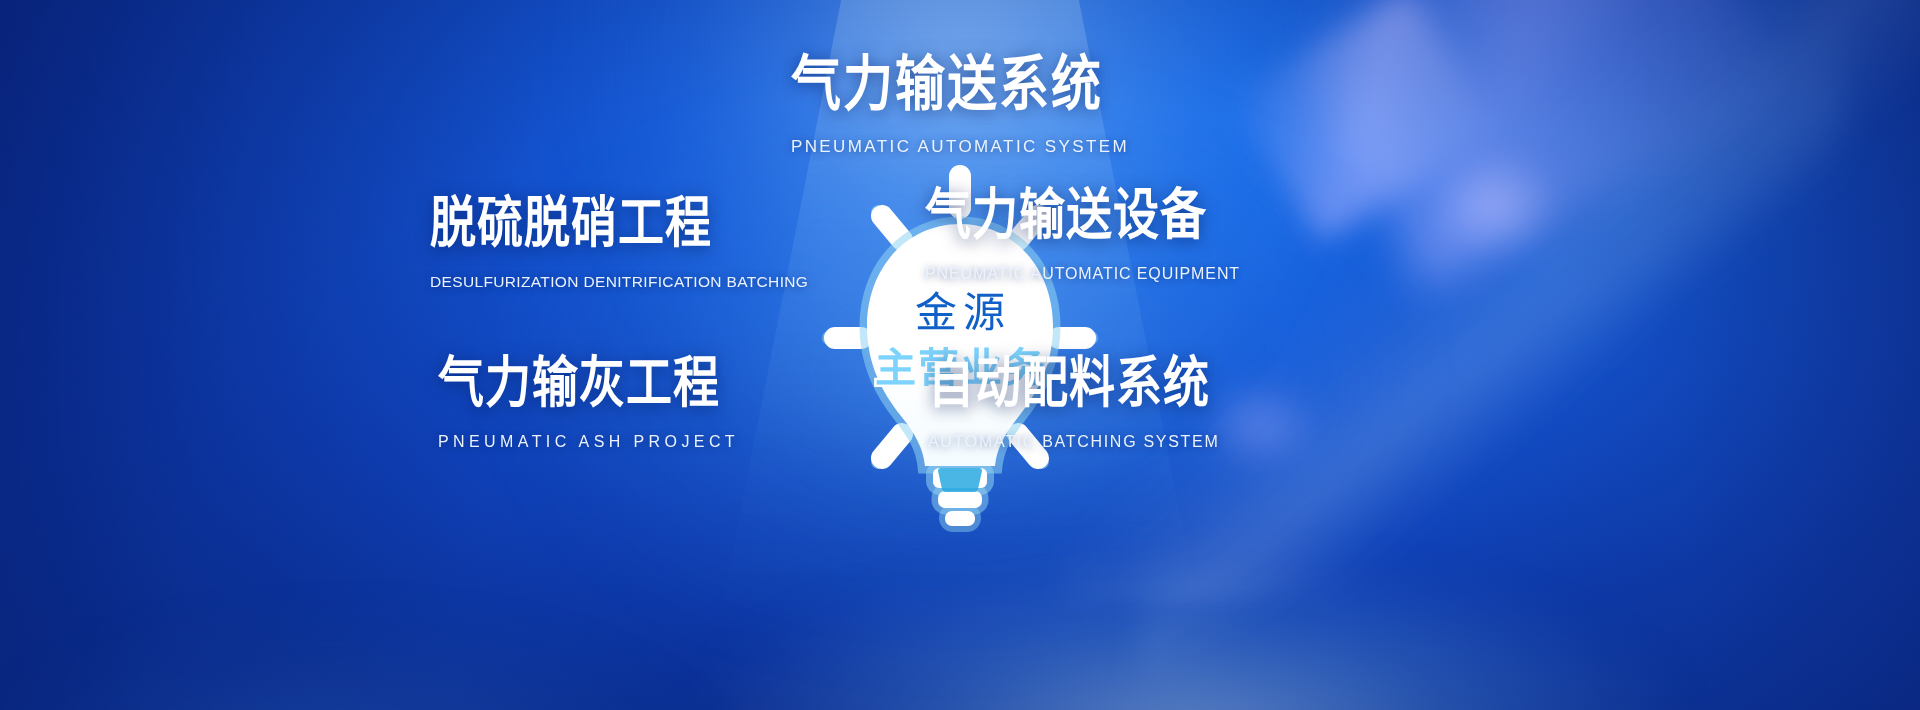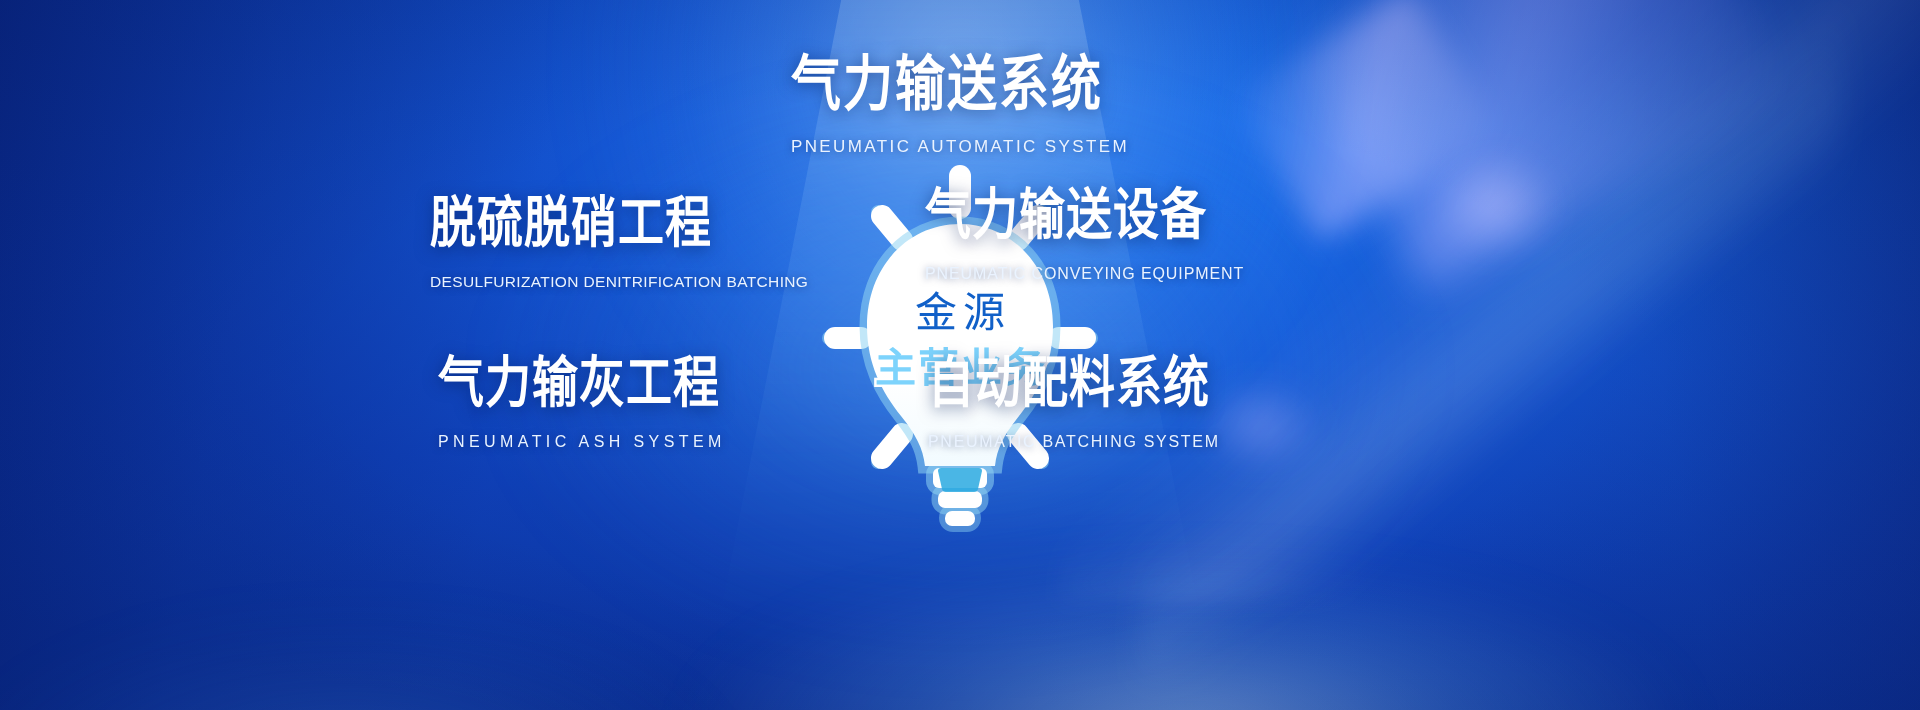--- a/index.html
+++ b/index.html
@@ -290,31 +290,31 @@
     <div class="en">PNEUMATIC AUTOMATIC SYSTEM</div>
   </div>
 
   <div class="label label-lt">
     <div class="cn">脱硫脱硝工程</div>
     <div class="en">DESULFURIZATION DENITRIFICATION BATCHING</div>
   </div>
 
   <div class="label label-rt right">
     <div class="cn">气力输送设备</div>
-    <div class="en">PNEUMATIC CONVEYING EQUIPMENT</div>
+    <div class="en">PNEUMATIC AUTOMATIC EQUIPMENT</div>
   </div>
 
   <div class="label label-lb">
     <div class="cn">气力输灰工程</div>
-    <div class="en">PNEUMATIC ASH SYSTEM</div>
+    <div class="en">PNEUMATIC ASH PROJECT</div>
   </div>
 
   <div class="label label-rb right">
     <div class="cn">自动配料系统</div>
-    <div class="en">PNEUMATIC BATCHING SYSTEM</div>
+    <div class="en">AUTOMATIC BATCHING SYSTEM</div>
   </div>
 
   <div class="bulb-wrap">
     <svg class="bulb-svg" viewBox="0 0 330 420">
       <defs>
         <filter id="softglow" x="-60%" y="-60%" width="220%" height="220%">
           <feGaussianBlur stdDeviation="10" result="b"></feGaussianBlur>
           <feMerge>
               <feMergeNode in="b"></feMergeNode>
               <feMergeNode in="SourceGraphic"></feMergeNode>

